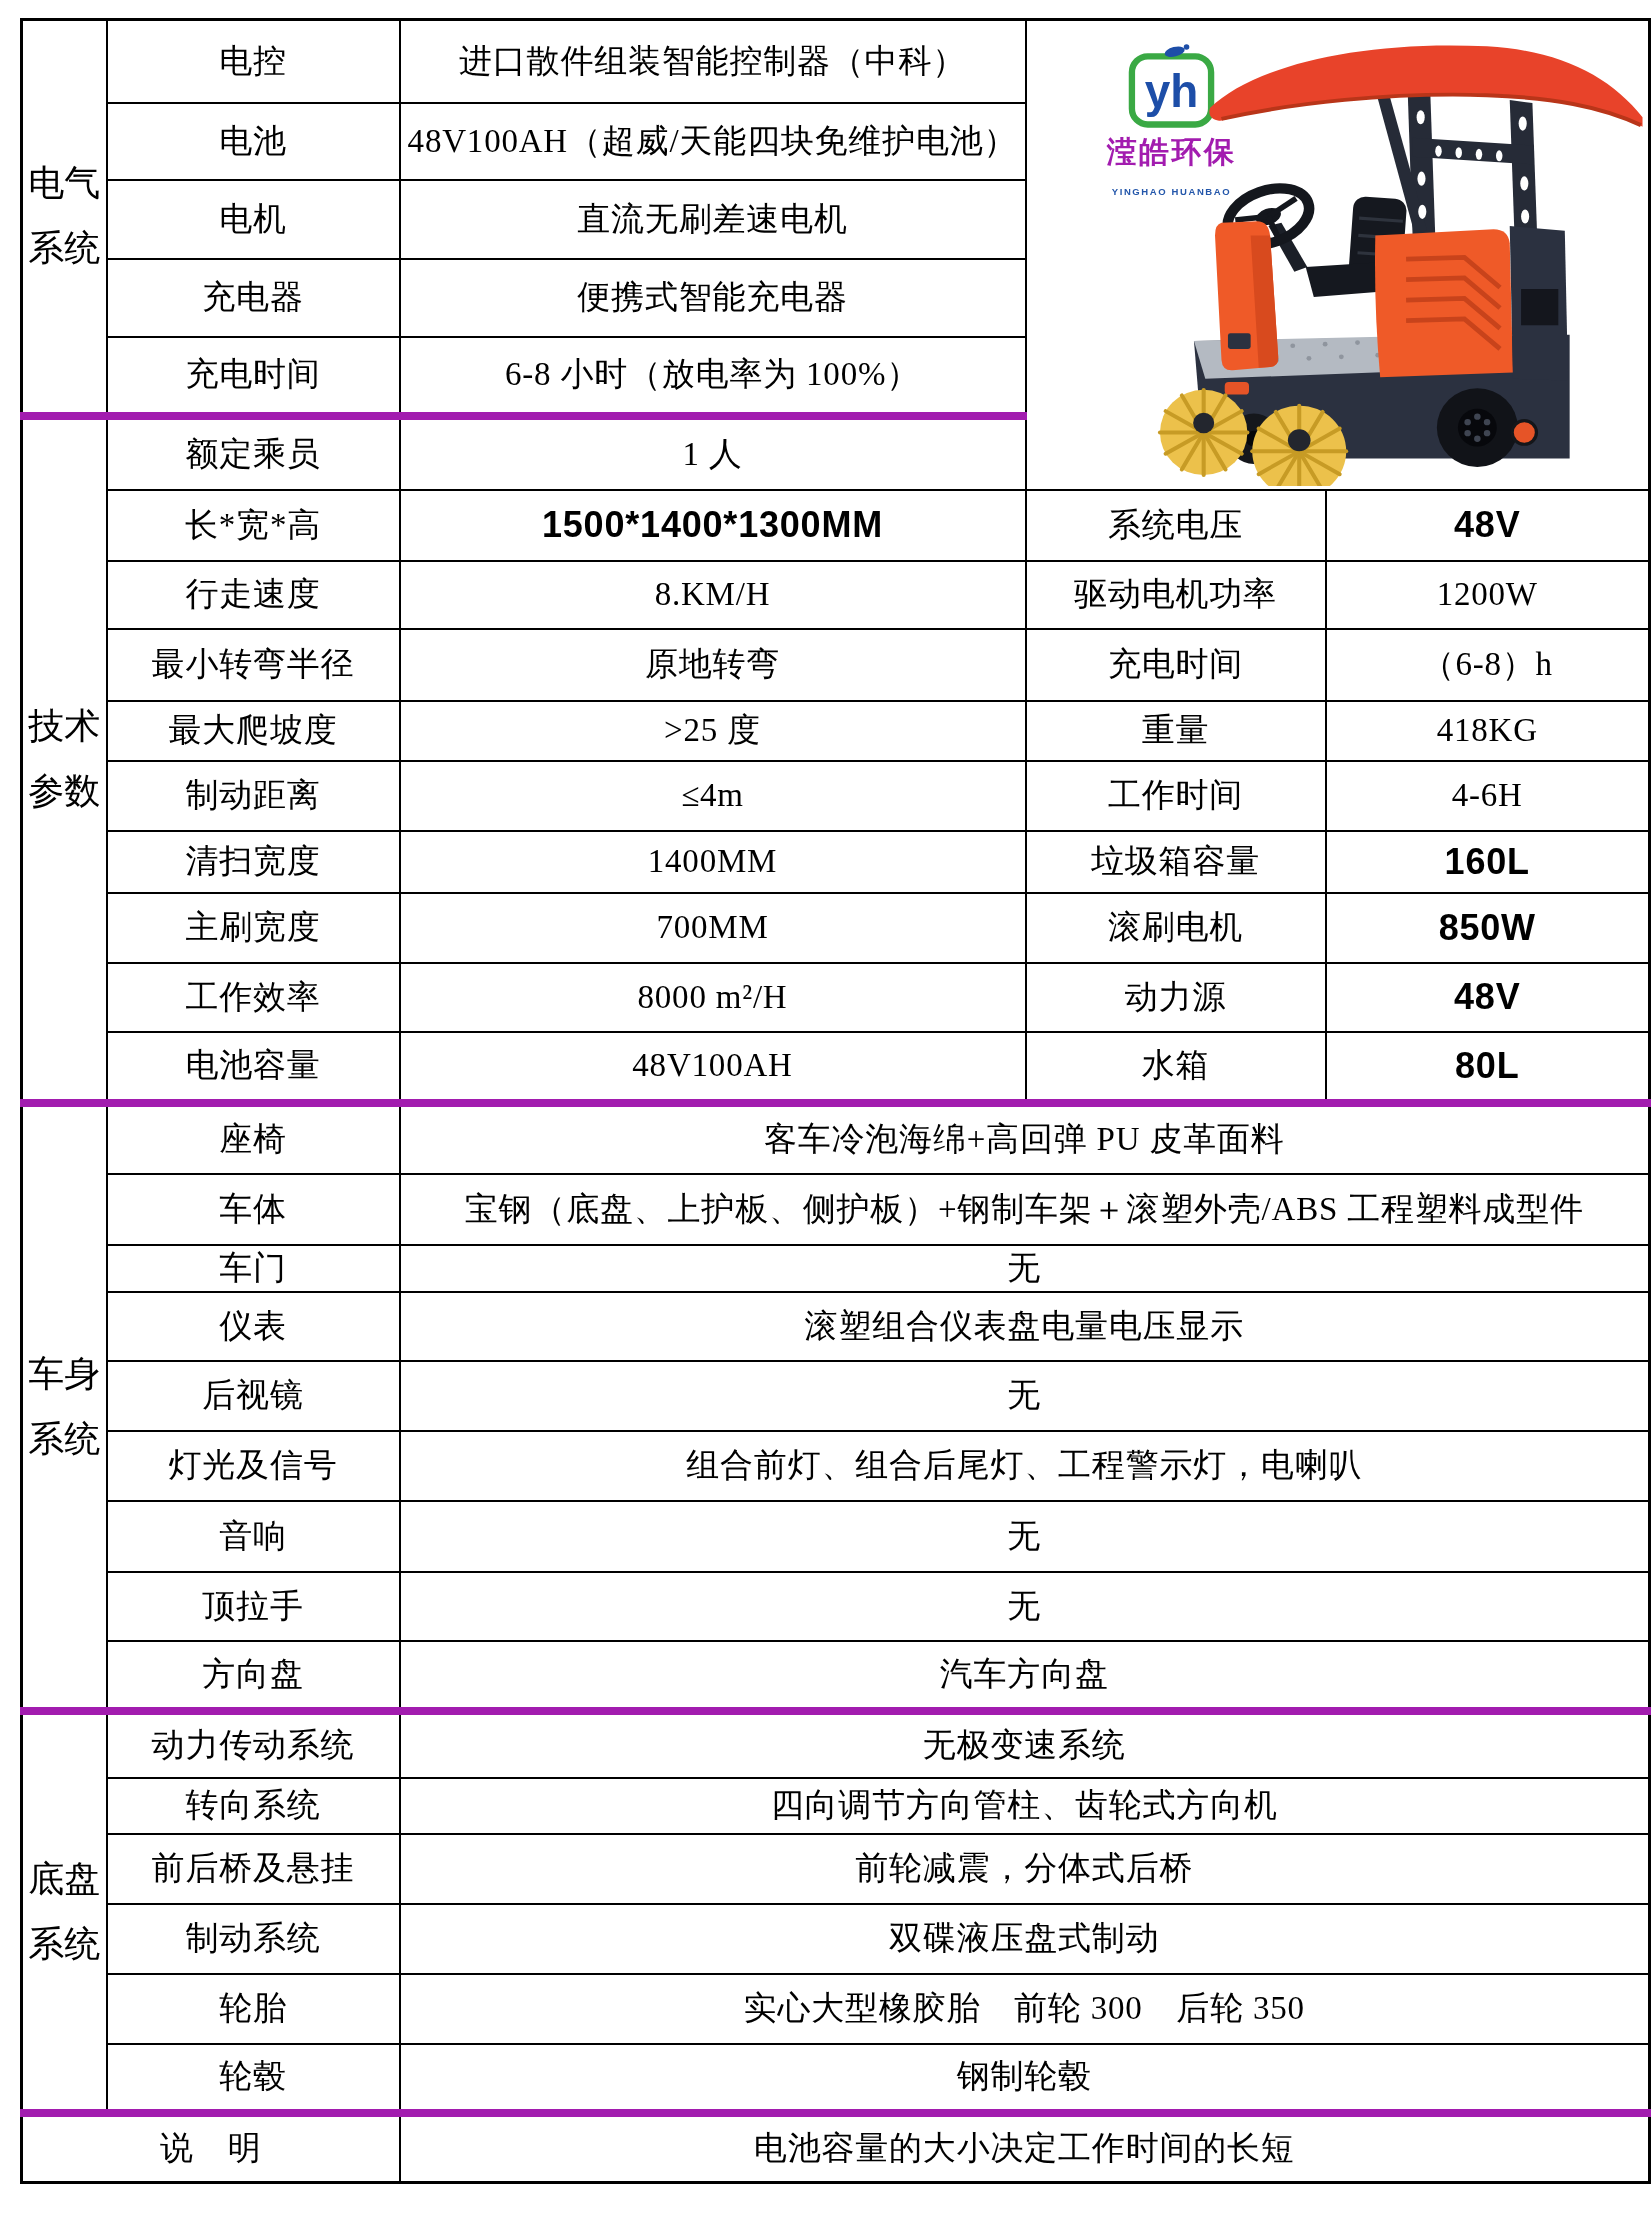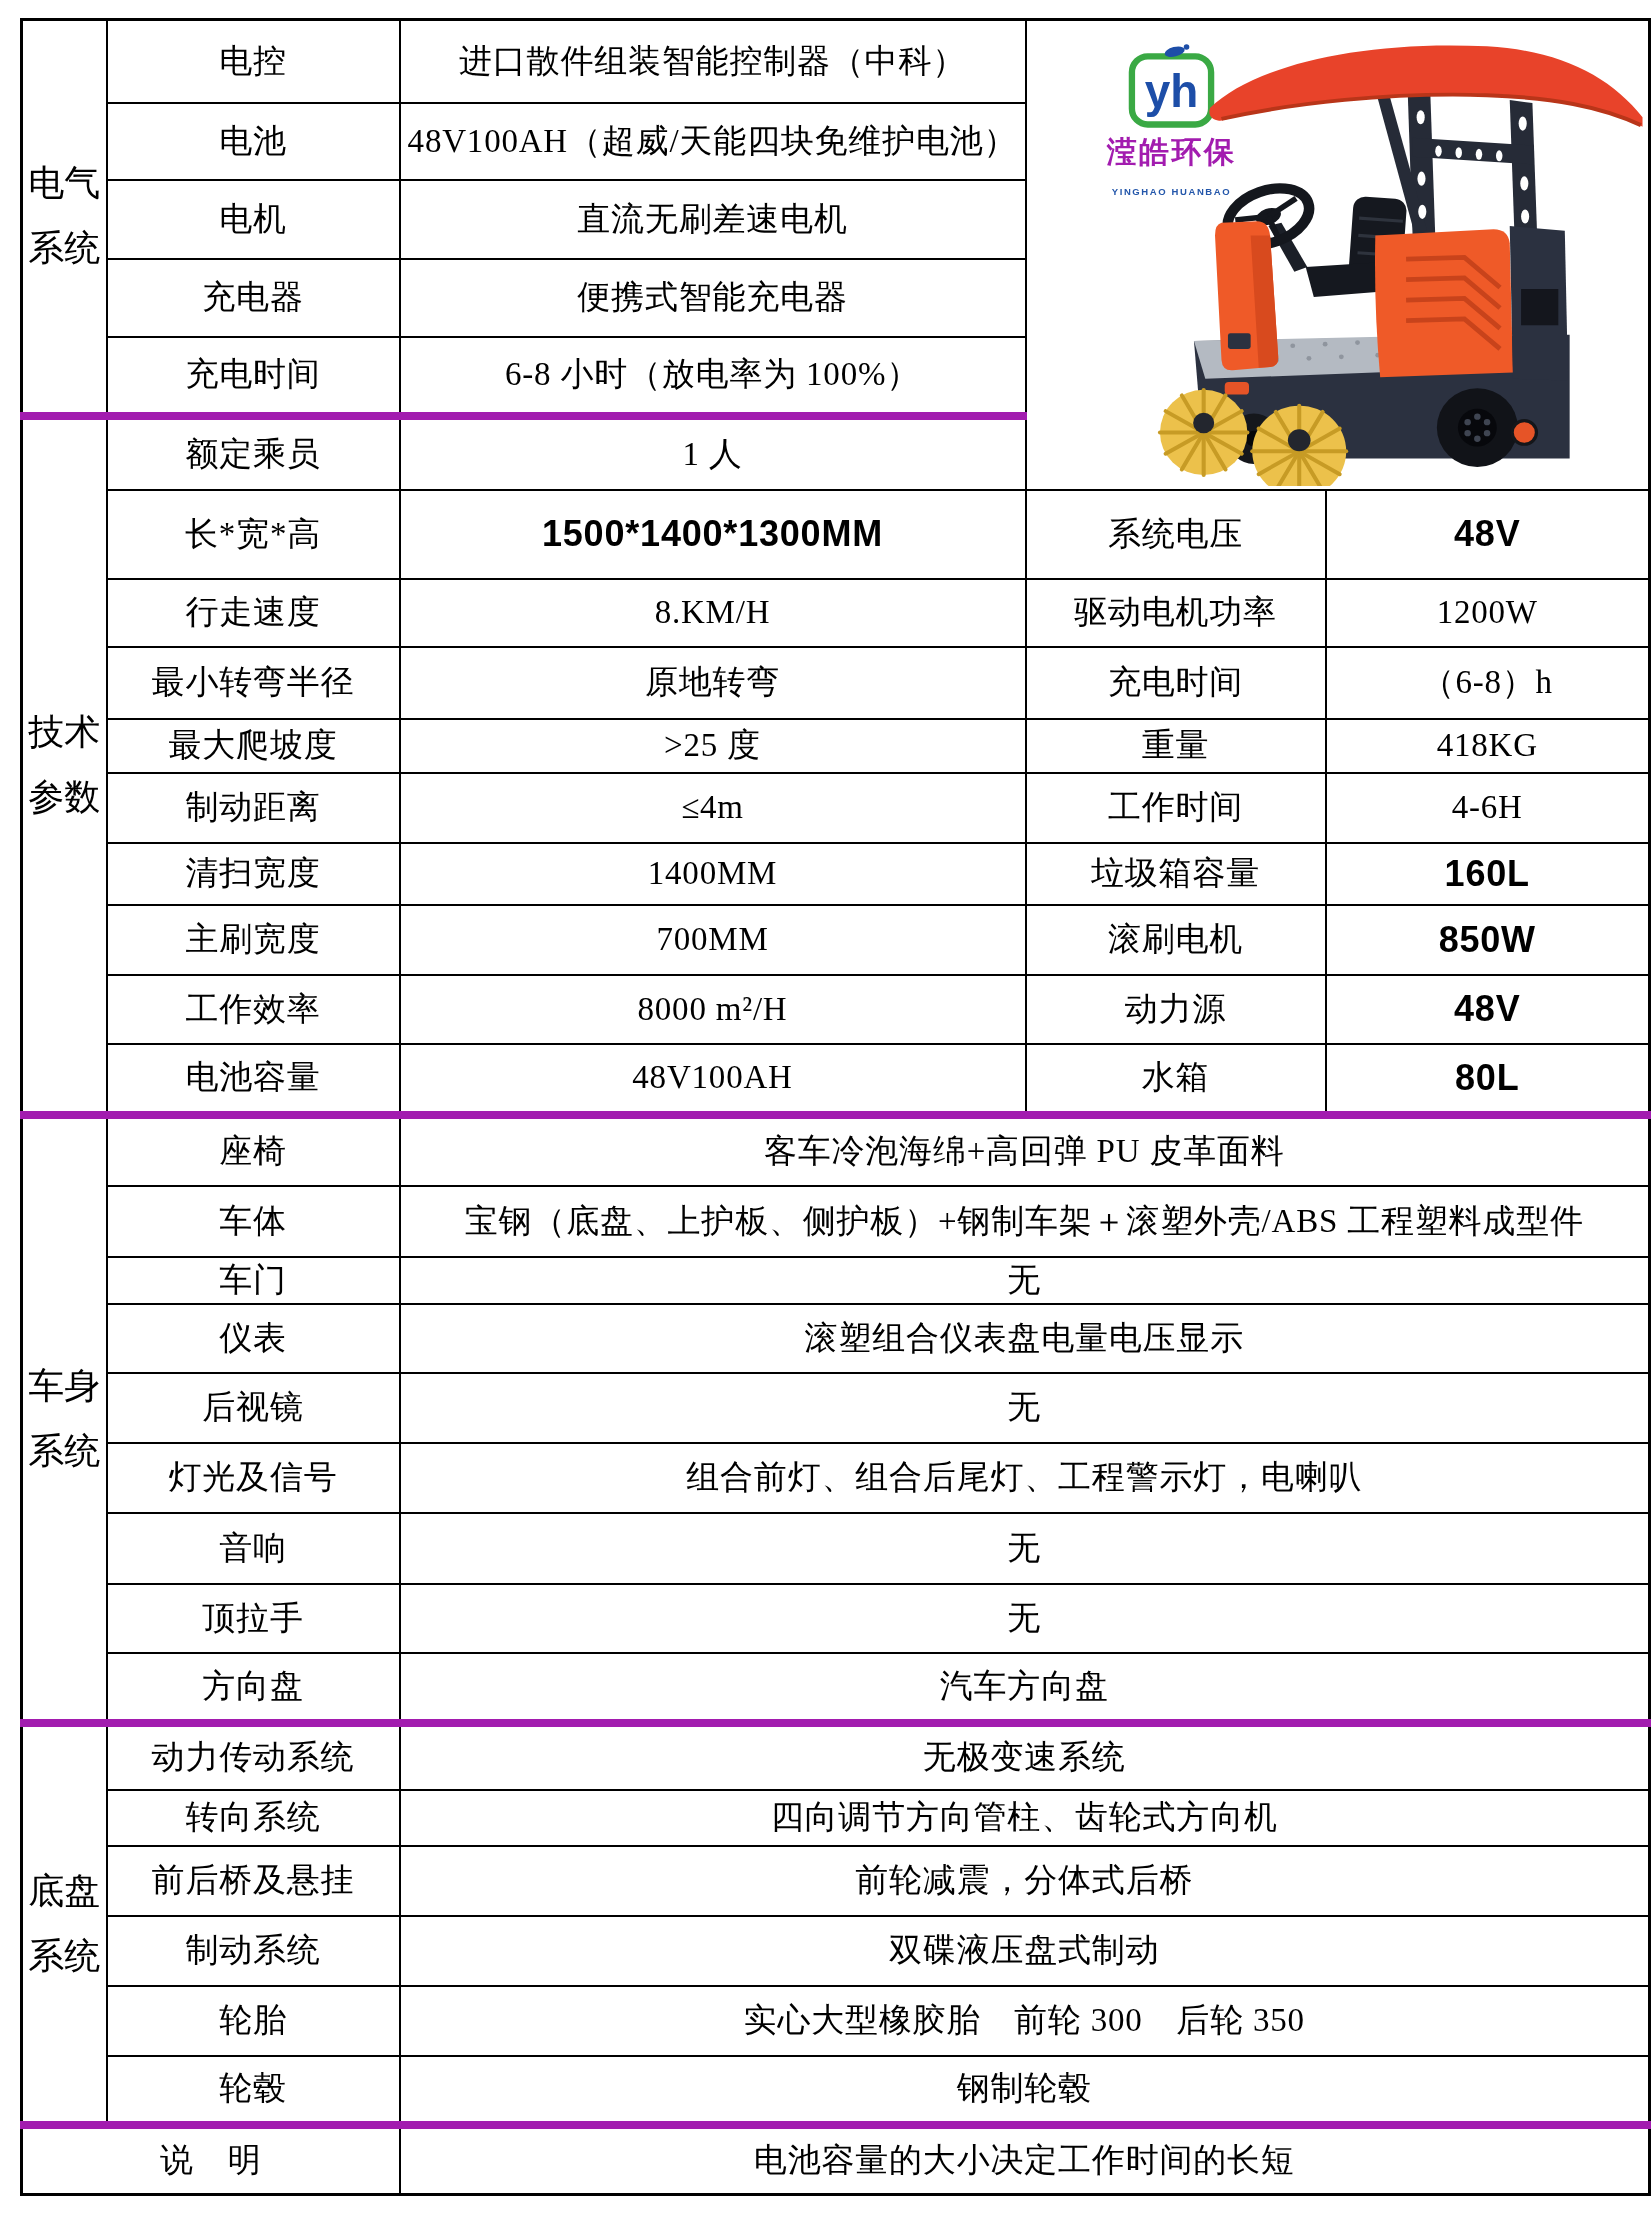--- a/index.html
+++ b/index.html
@@ -201,39 +201,39 @@
     <tr style="height:79px">
       <td class="lab">充电时间</td>
       <td class="val">6-8 小时（放电率为 100%）</td>
     </tr>
 
     <tr class="ss" style="height:74px">
       <td class="sec" rowspan="10">技术参数</td>
       <td class="lab">额定乘员</td>
       <td class="val">1 人</td>
     </tr>
-    <tr style="height:89px">
+    <tr style="height:71px">
       <td class="lab">长*宽*高</td>
       <td class="val bs">1500*1400*1300MM</td>
       <td class="lab">系统电压</td>
       <td class="val bs">48V</td>
     </tr>
     <tr style="height:68px">
       <td class="lab">行走速度</td>
       <td class="val">8.KM/H</td>
       <td class="lab">驱动电机功率</td>
       <td class="val">1200W</td>
     </tr>
     <tr style="height:72px">
       <td class="lab">最小转弯半径</td>
       <td class="val">原地转弯</td>
       <td class="lab">充电时间</td>
       <td class="val">（6-8）h</td>
     </tr>
-    <tr style="height:54px">
+    <tr style="height:60px">
       <td class="lab">最大爬坡度</td>
       <td class="val">&gt;25 度</td>
       <td class="lab">重量</td>
       <td class="val">418KG</td>
     </tr>
     <tr style="height:70px">
       <td class="lab">制动距离</td>
       <td class="val">≤4m</td>
       <td class="lab">工作时间</td>
       <td class="val">4-6H</td>

